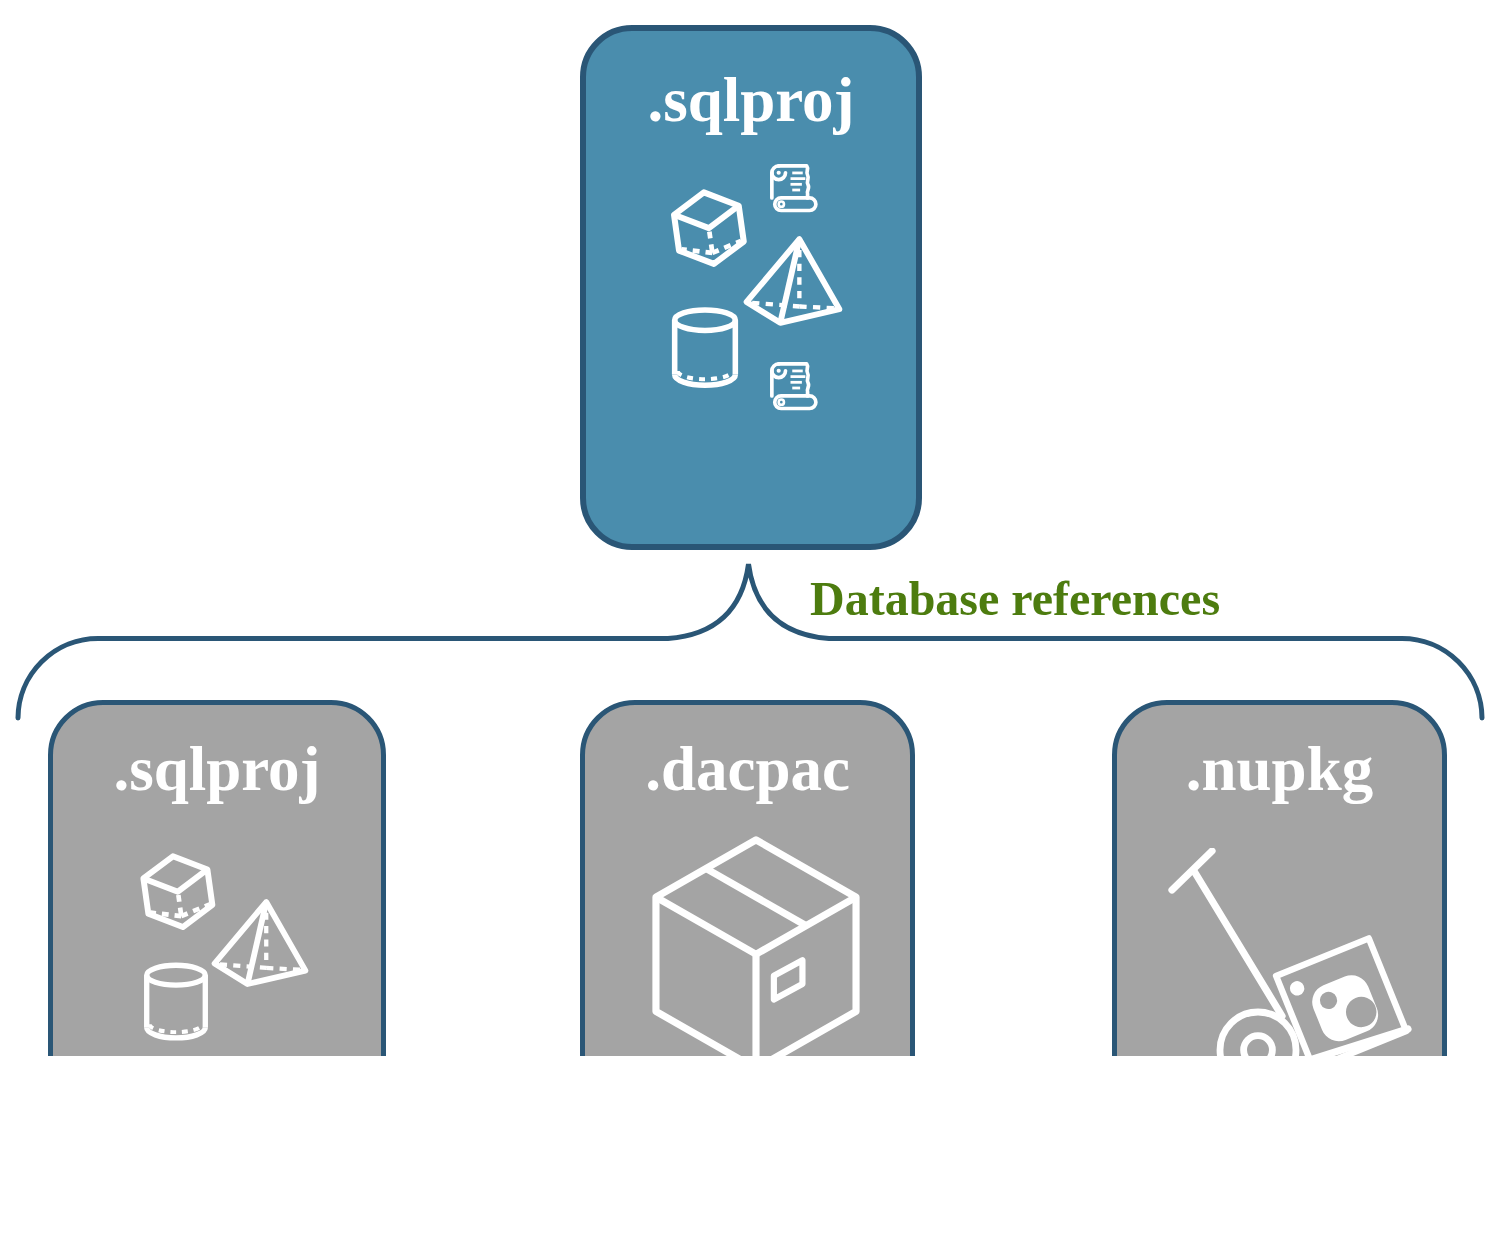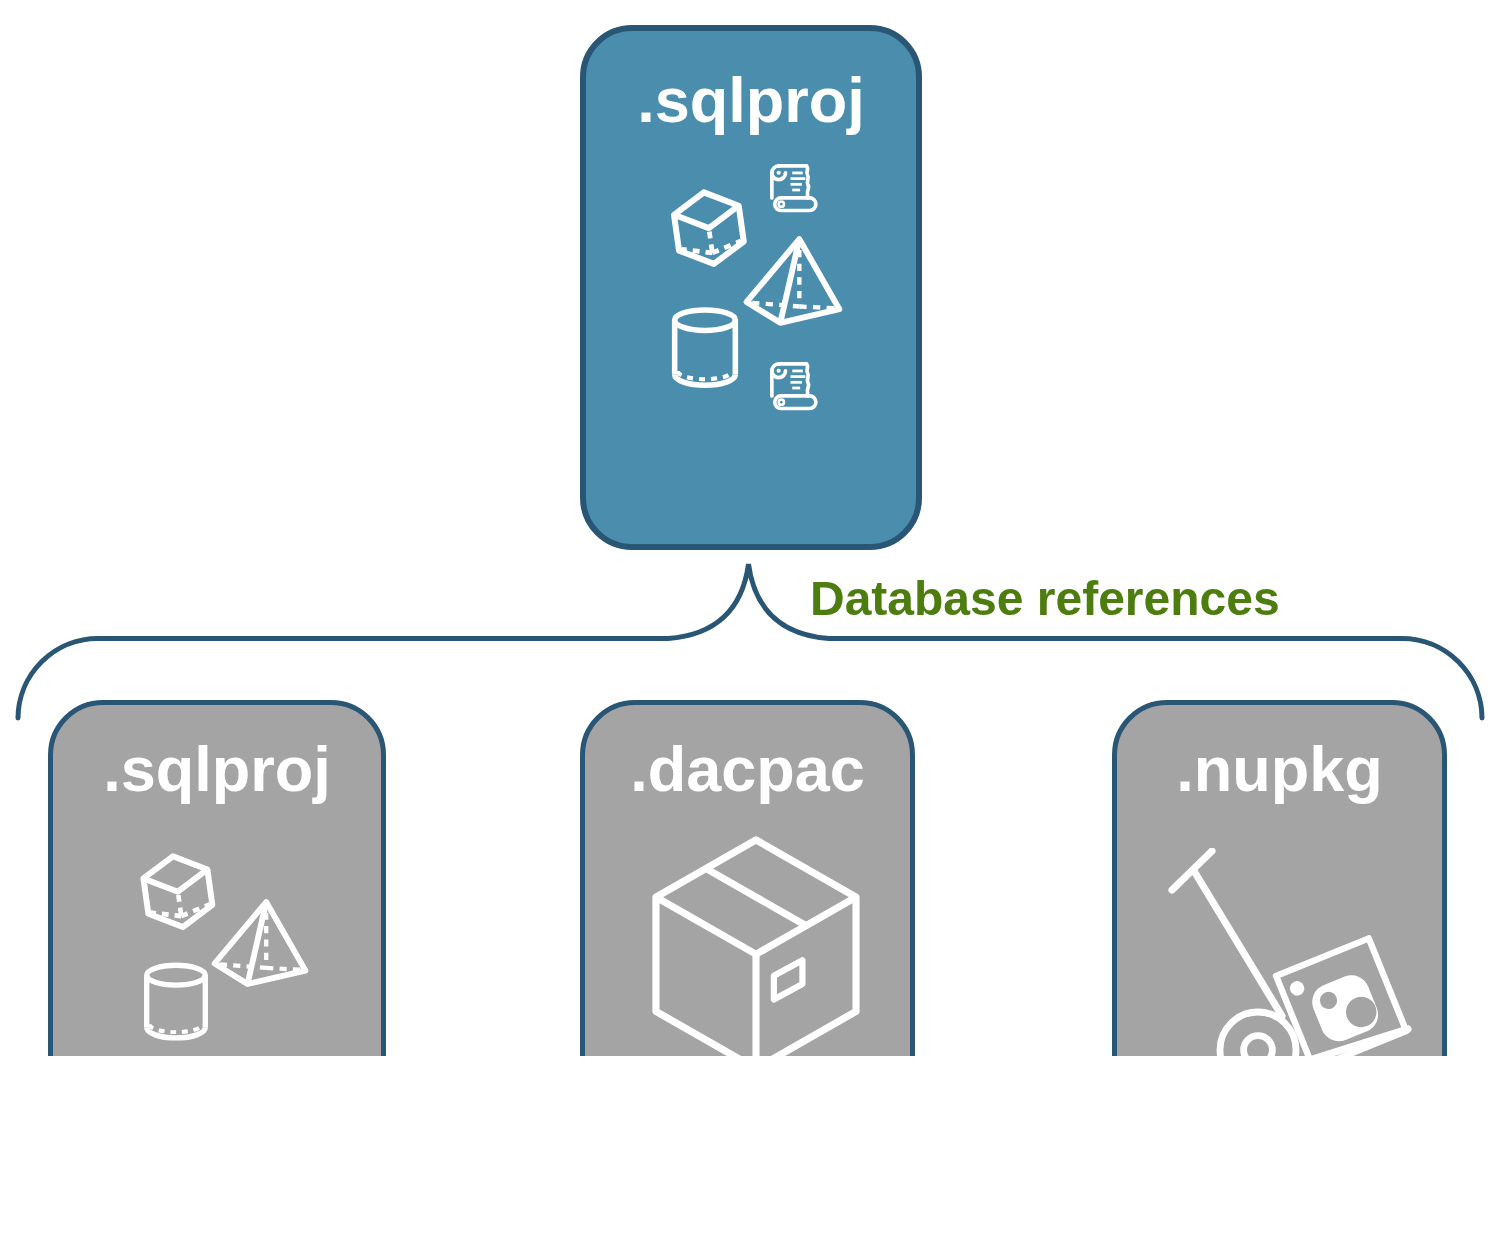--- a/index.html
+++ b/index.html
@@ -1,18 +1,18 @@
 <!DOCTYPE html>
 <html><head>
 <meta charset="utf-8">
 <style>
   html,body{margin:0;padding:0;background:#ffffff;}
   .canvas{
     position:relative;width:1500px;height:1056px;background:#ffffff;overflow:hidden;
-    font-family:Liberation Sans, sans-serif;
+    font-family:Liberation Serif, serif;
   }
   .card{position:absolute;box-sizing:border-box;}
   .card.root{
     left:580px;top:25px;width:342px;height:525px;
     background:#4a8dad;border:6px solid #2a5676;border-radius:52px;
   }
   .card.child{
     top:700px;width:338px;height:523px;
     background:#a4a4a4;border:5px solid #2a5676;border-radius:55px;
   }

